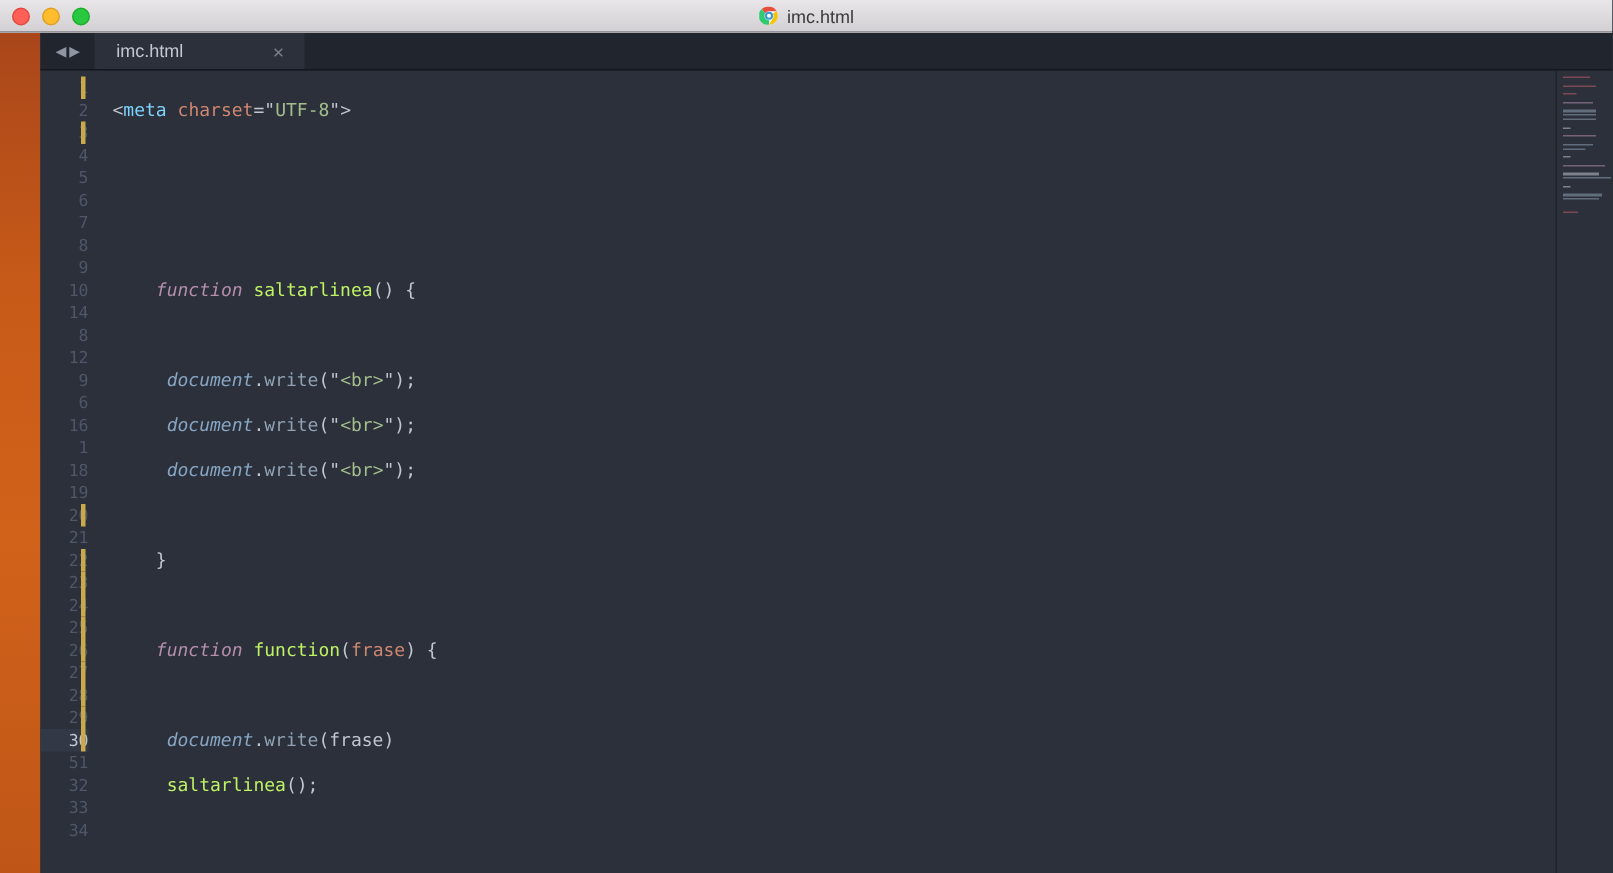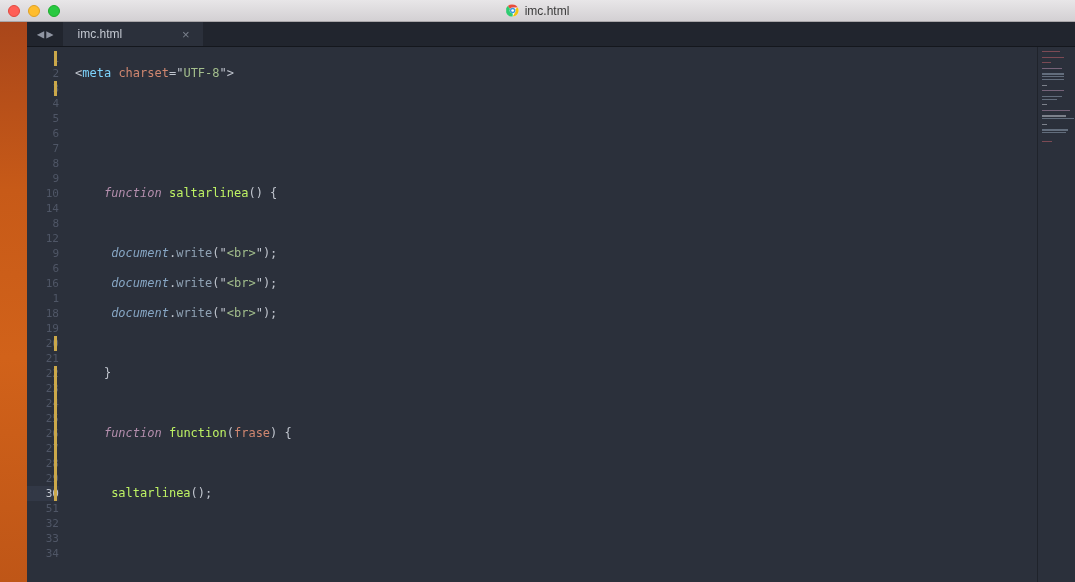--- a/index.html
+++ b/index.html
@@ -144,20 +144,21 @@
 <div class="line">    <span class="c-kw">function</span> <span class="c-fn">saltarlinea</span><span class="c-punct">()</span><span class="c-punct"> {</span></div>
 <div class="line"></div>
 <div class="line">     <span class="c-obj">document</span><span class="c-punct">.</span><span class="c-method">write</span><span class="c-punct">(</span><span class="c-punct">"</span><span class="c-str">&lt;br&gt;</span><span class="c-punct">"</span><span class="c-punct">);</span></div>
 <div class="line">     <span class="c-obj">document</span><span class="c-punct">.</span><span class="c-method">write</span><span class="c-punct">(</span><span class="c-punct">"</span><span class="c-str">&lt;br&gt;</span><span class="c-punct">"</span><span class="c-punct">);</span></div>
 <div class="line">     <span class="c-obj">document</span><span class="c-punct">.</span><span class="c-method">write</span><span class="c-punct">(</span><span class="c-punct">"</span><span class="c-str">&lt;br&gt;</span><span class="c-punct">"</span><span class="c-punct">);</span></div>
 <div class="line"></div>
 <div class="line">    <span class="c-punct">}</span></div>
 <div class="line"></div>
 <div class="line">    <span class="c-kw">function</span> <span class="c-fn">function</span><span class="c-punct">(</span><span class="c-param">frase</span><span class="c-punct">)</span><span class="c-punct"> {</span></div>
 <div class="line"></div>
+<div class="line">     <span class="c-obj">document</span><span class="c-punct">.</span><span class="c-method">write</span><span class="c-punct">(</span><span class="c-var">frase</span><span class="c-punct">)</span></div>
 <div class="line">     <span class="c-fn">saltarlinea</span><span class="c-punct">();</span></div>
 
 
 
 
 
 
 
 
 

